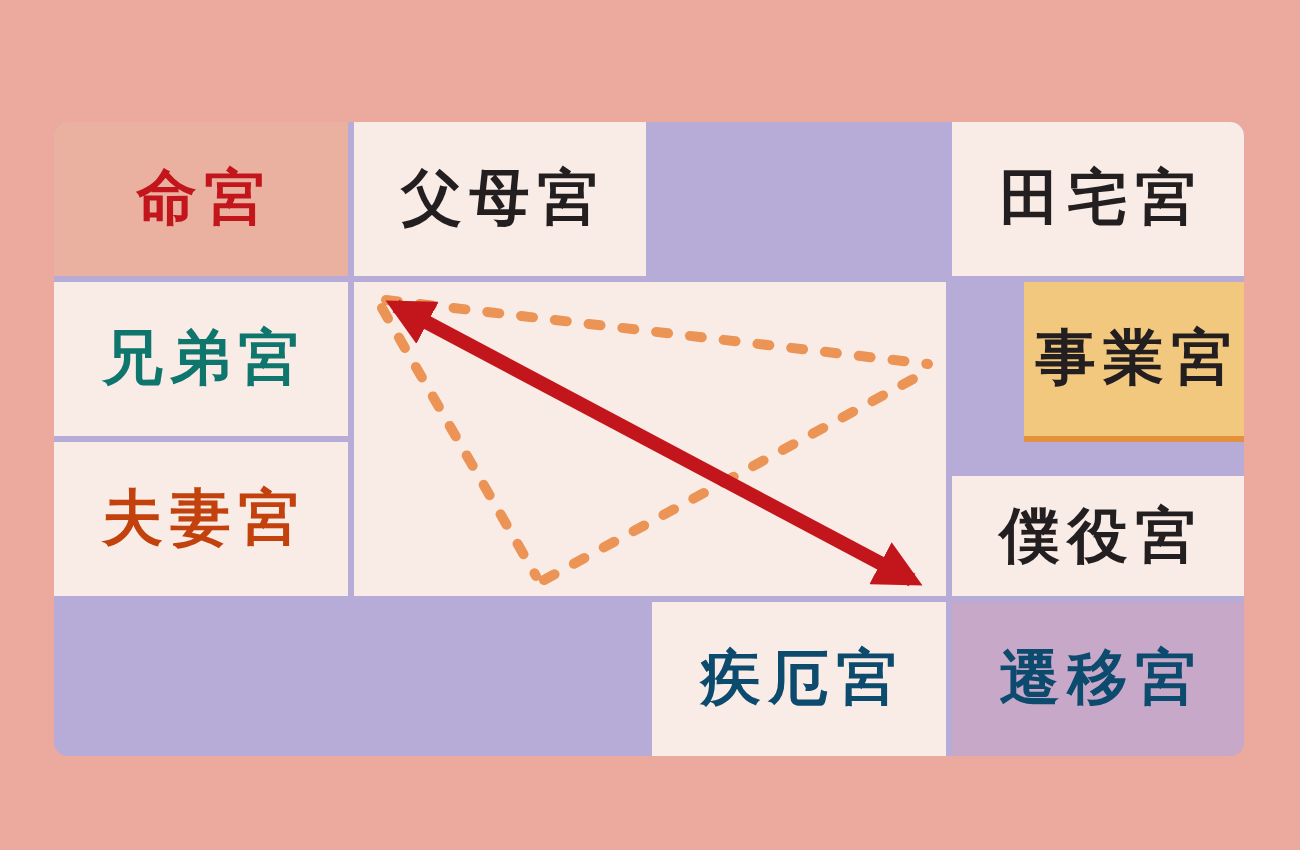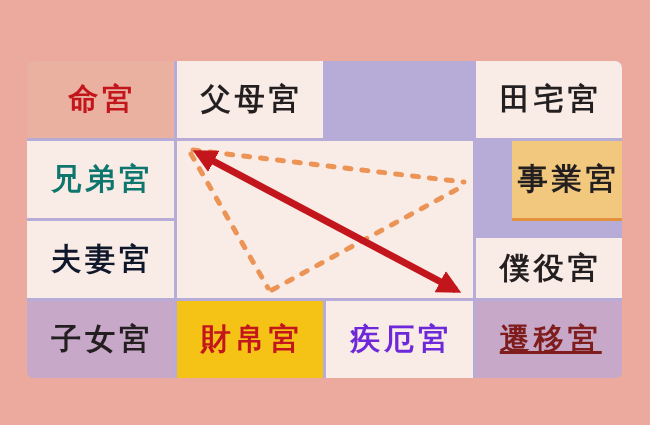--- a/index.html
+++ b/index.html
@@ -74,36 +74,30 @@
         </div>
       <div class="cell c-r1c4" style="background: rgb(249, 235, 229); color: rgb(35, 31, 32);">
           <span>田宅宮</span>
         </div>
       <div class="cell c-r2c1" style="background: rgb(249, 235, 229); color: #0f766e;">
           <span>兄弟宮</span>
         </div>
       <div class="cell c-r2c4" style="background: rgb(242, 199, 126); color: rgb(35, 31, 32); box-shadow: rgb(227, 145, 61) 0px 3px 0px 0px; margin-left: 36px;">
           <span>事業宮</span>
         </div>
-      <div class="cell c-r3c1" style="background: rgb(249, 235, 229); color: #0f172a;">
+      <div class="cell c-r3c1" style="background: rgb(249, 235, 229); color: #c2410c;">
           <span>夫妻宮</span>
         </div>
       <div class="cell c-r3c4" style="background: rgb(249, 235, 229); color: rgb(35, 31, 32); margin-top: 17px;">
           <span>僕役宮</span>
         </div>
-      <div class="cell c-r4c1" style="background: rgb(200, 168, 201); color: rgb(35, 31, 32);">
-          <span>子女宮</span>
-        </div>
-      <div class="cell c-r4c2" style="background: rgb(244, 195, 22); color: rgb(195, 22, 28);">
-          <span>財帛宮</span>
-        </div>
-      <div class="cell c-r4c3" style="background: rgb(249, 235, 229); color: #6d28d9;">
+      <div class="cell c-r4c3" style="background: rgb(249, 235, 229); color: #0c4a6e;">
           <span>疾厄宮</span>
         </div>
-      <div class="cell c-r4c4" style="background: rgb(200, 168, 201); color: #7f1d1d; text-decoration: underline;">
+      <div class="cell c-r4c4" style="background: rgb(200, 168, 201); color: #0c4a6e;">
           <span>遷移宮</span>
         </div>
       <div class="cell c-center" style="background: rgb(249, 235, 229);"></div>
     </div>
   </div>
 
   <svg class="overlay" viewBox="0 0 650 425" xmlns="http://www.w3.org/2000/svg">
     <defs>
       <marker id="arrowhead" viewBox="0 0 10 10" refX="7.5" refY="5" markerWidth="3.4" markerHeight="3.4" orient="auto-start-reverse">
         <path d="M0,0 L10,5 L0,10 z" fill="#c3161c"></path>

